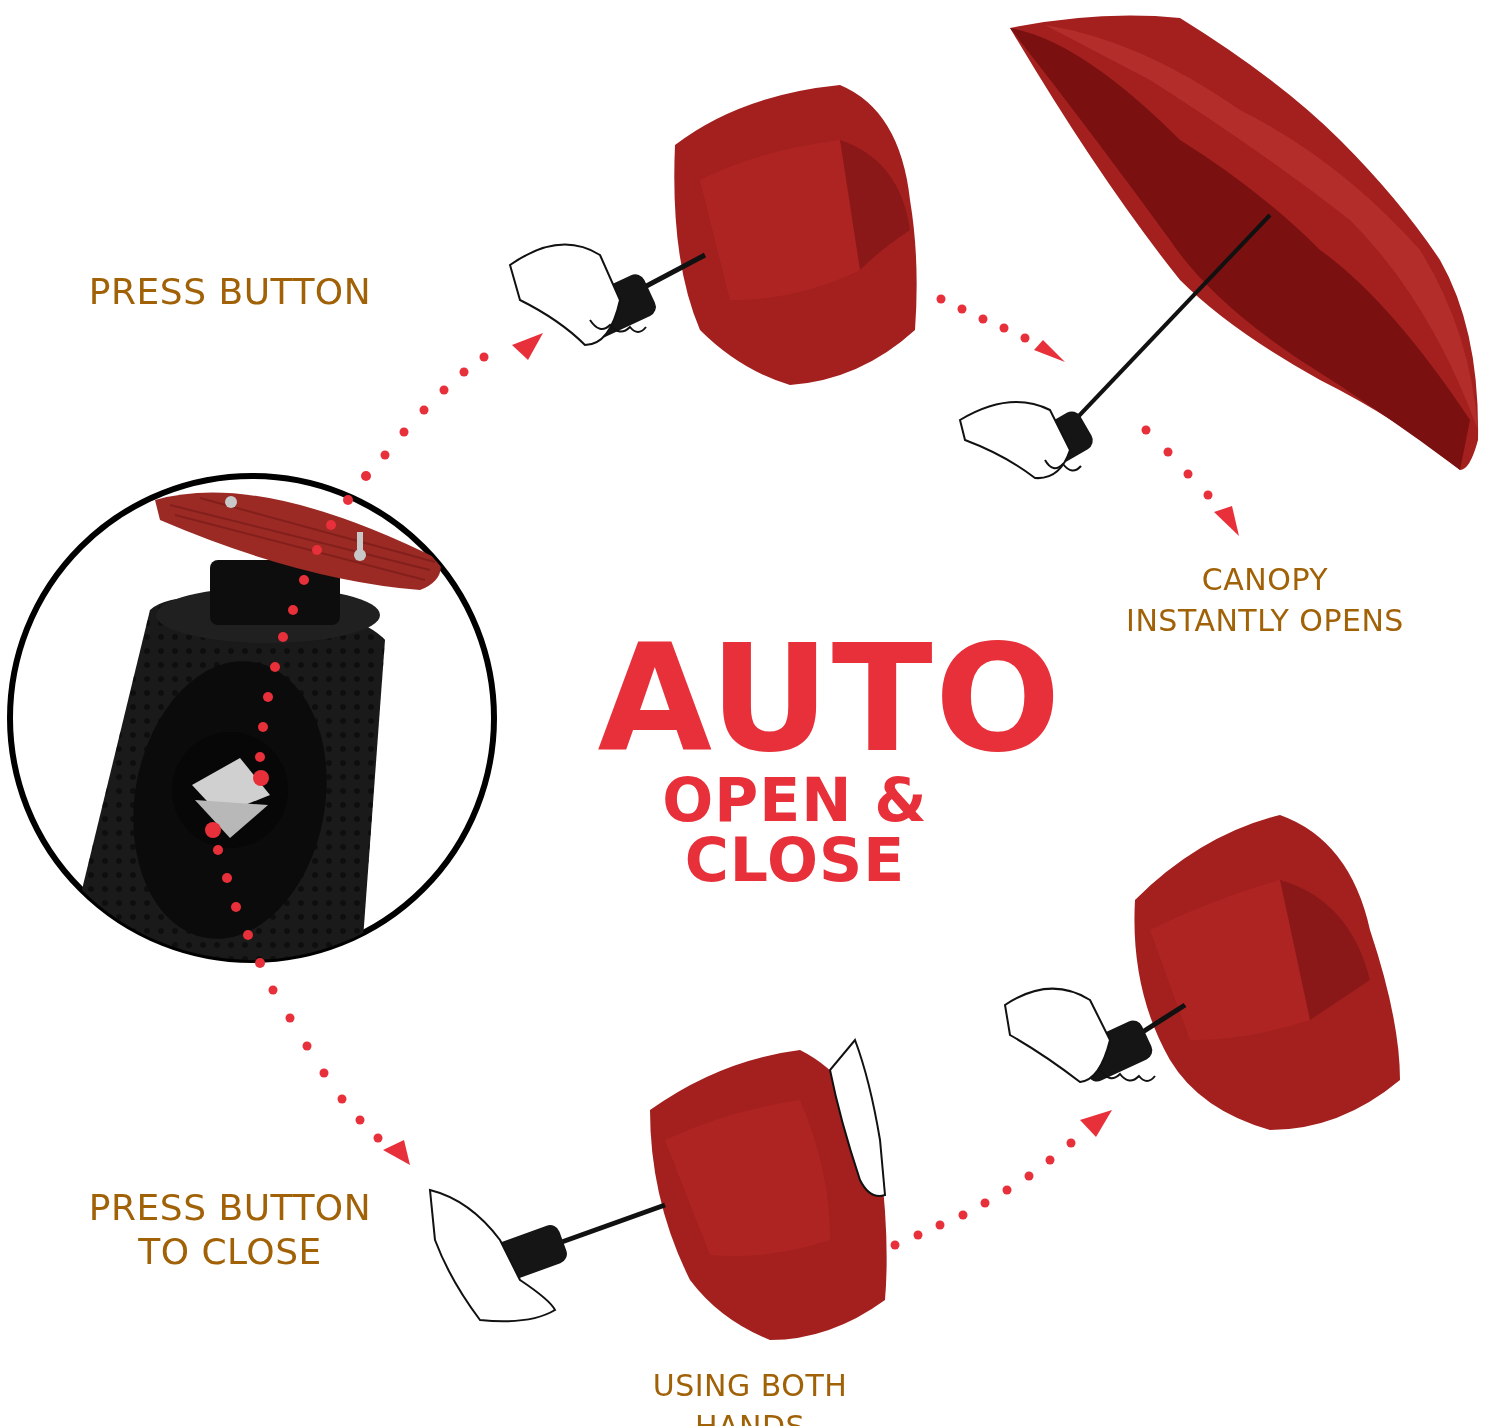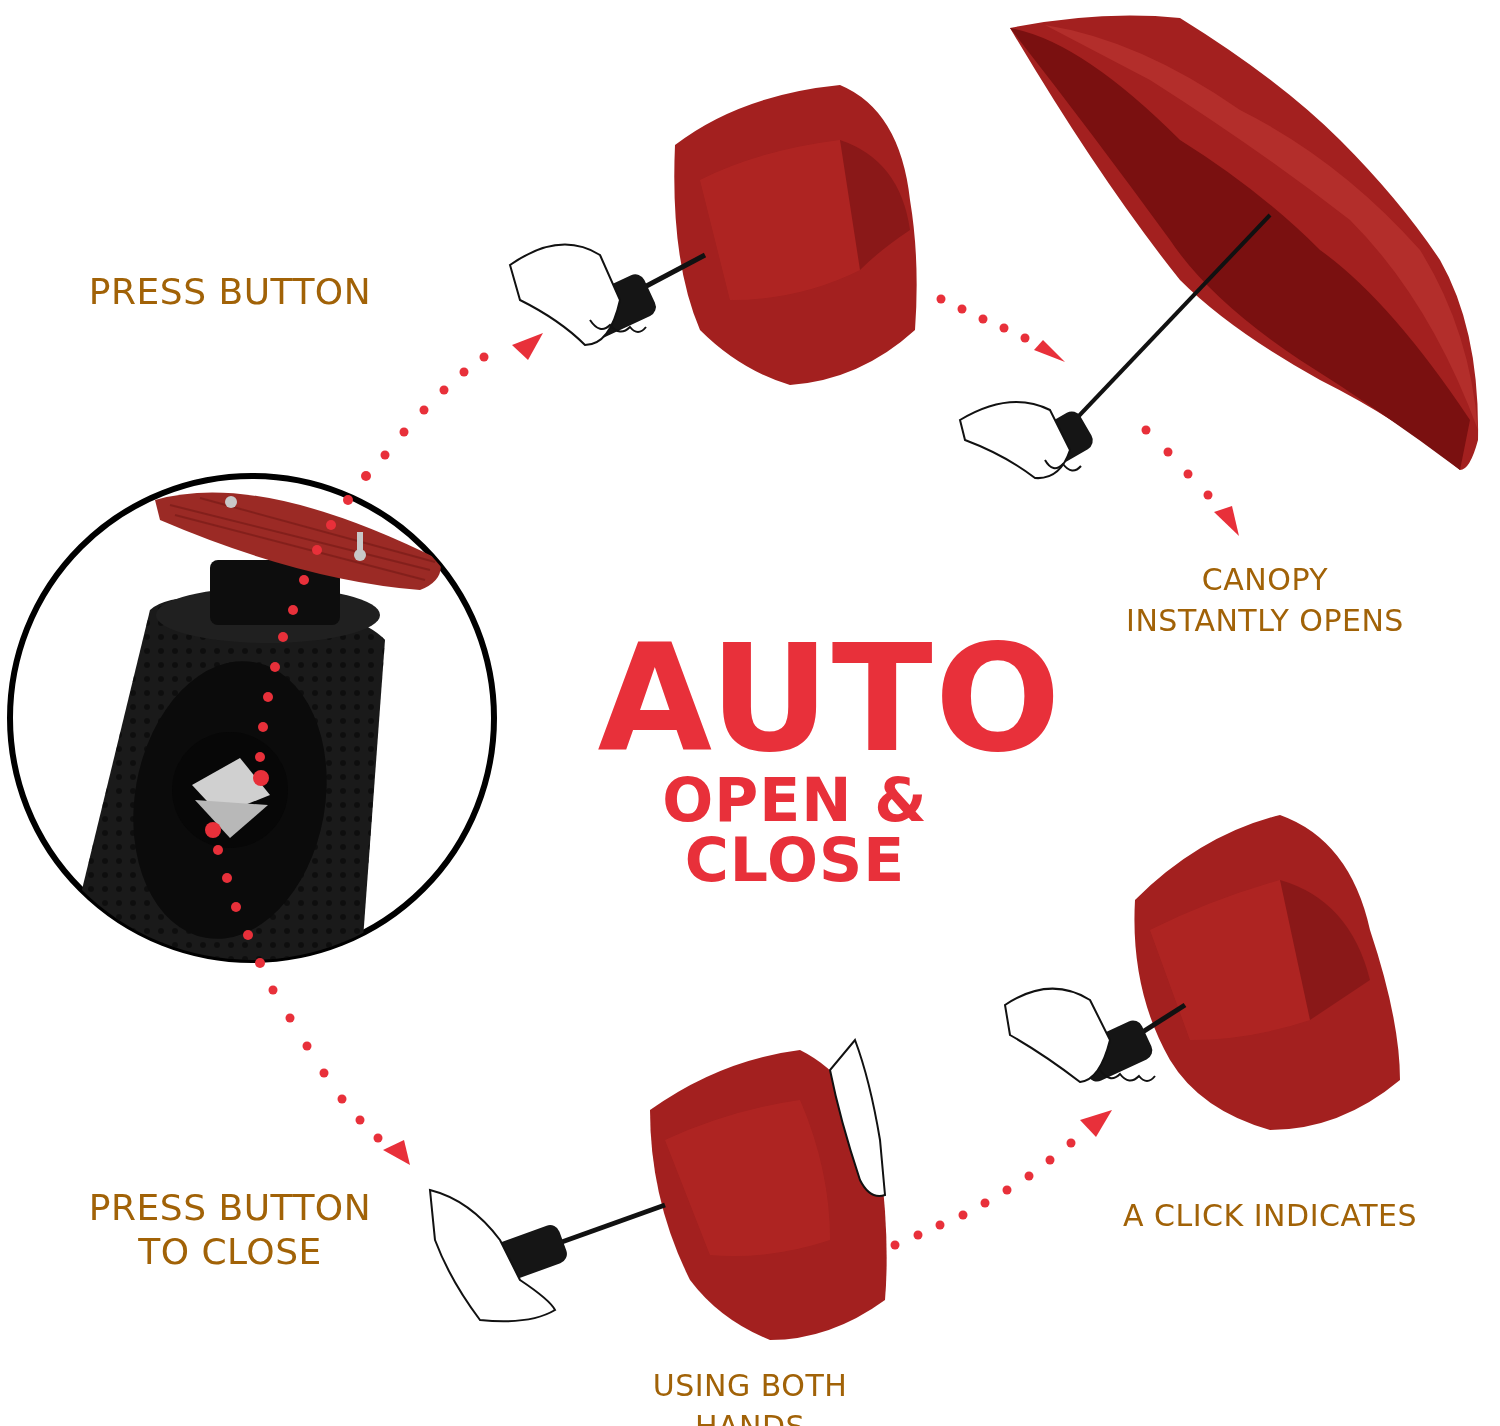--- a/index.html
+++ b/index.html
@@ -180,18 +180,17 @@
 
 <div class="title title-main">AUTO</div>
 <div class="title title-sub">OPEN &amp; CLOSE</div>
 
 <div class="label big" style="left:60px; top:1186px; width:340px;">
   <span>PRESS BUTTON</span>
   <span>TO CLOSE</span>
 </div>
 
 <div class="label small" style="left:1120px; top:1196px; width:300px;">
-  <span>A CLICK INDICATES</span>
 </div>
 
 <div class="label small" style="left:600px; top:1366px; width:300px;">
   <span>USING BOTH HANDS</span>
 </div>
 
 </body></html>

